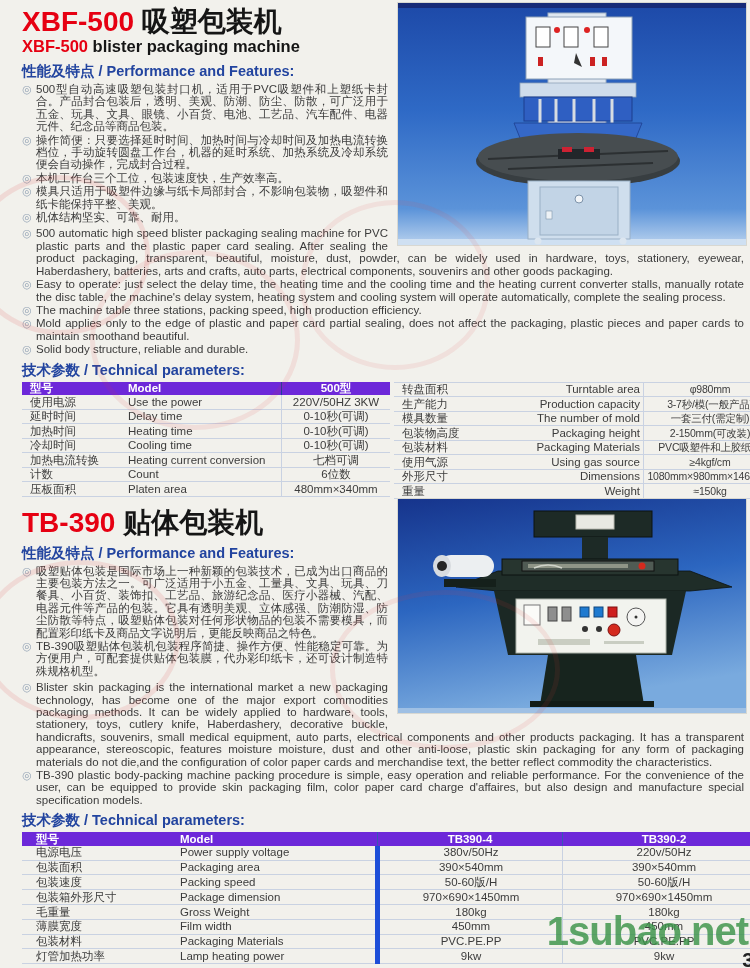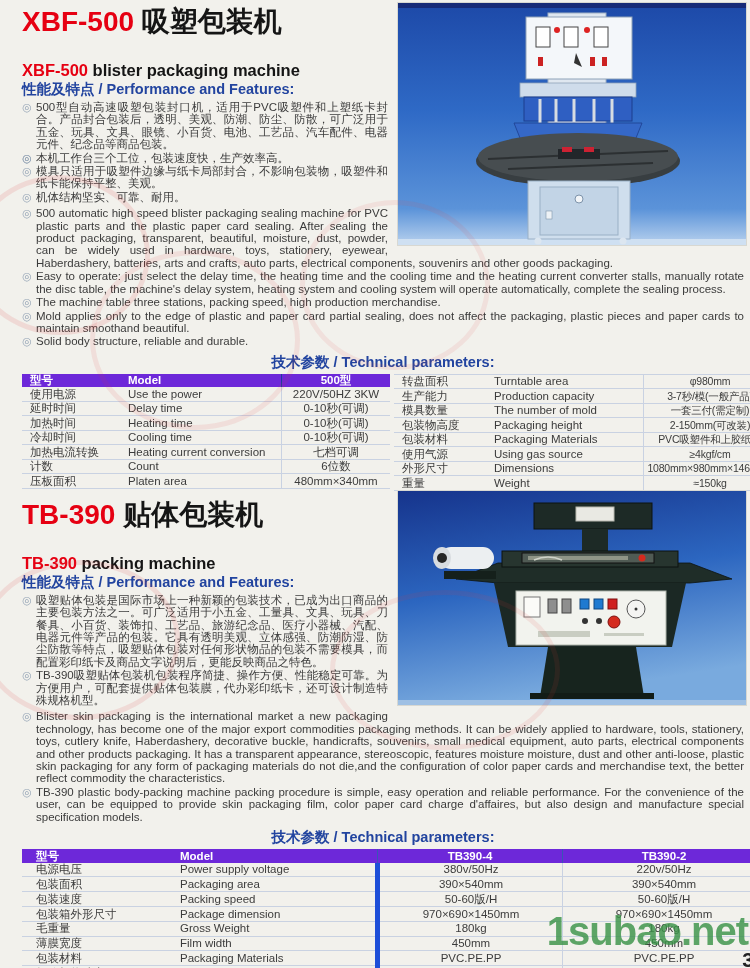--- a/index.html
+++ b/index.html
@@ -7,26 +7,26 @@
     width:750px;height:968px;overflow:hidden;position:relative;
     background:#f2f1ec;color:#3c3c3c;
     font-family:"Liberation Sans", sans-serif;
   }
   .page{position:relative;width:750px;height:968px;padding:6px 6px 0 22px;box-sizing:border-box;}
 
   
   .sec-title{line-height:31px;font-size:28px;font-weight:bold;letter-spacing:0;}
   .sec-title .red{color:#e60012;}
   .sec-title .blk{color:#151515;}
-  .sec-sub{line-height:19px;font-size:16.5px;font-weight:bold;color:#151515;margin-top:24px;}
+  .sec-sub{line-height:19px;font-size:16.5px;font-weight:bold;color:#151515;}
   .sec-sub .red{color:#e60012;}
   .feat-heading,.param-heading{
-    color:#22449f;font-weight:bold;font-size:14.5px;line-height:17px;margin:1px 0 3px 0;
+    color:#22449f;font-weight:bold;font-size:14.5px;line-height:17px;margin:7px 0 3px 0;
   }
-  .param-heading{clear:both;margin-top:6px;text-align:center;}
+  .param-heading{clear:both;margin-top:6px;}
 
   
   .photo{float:right;position:relative;margin:0 -2px 6px 10px;box-shadow:0 0 0 1px #d8d8d2;}
   .photo svg{display:block;}
   .photo1{width:348px;height:242px;margin-top:-3px;}
   .photo2{width:348px;height:214px;margin-top:-8px;}
 
   
   .feat-list{font-size:11.5px;line-height:12.4px;text-align:justify;color:#3b3b3b;}
   .feat-list.en{margin-top:4px;}
@@ -39,21 +39,21 @@
         white-space:nowrap;overflow:hidden;border-bottom:1px solid #c9d2e2;}
   th{background:#6d28d9;color:#ffffff;font-weight:bold;border-bottom:none;}
   .tbl-wrap{display:flex;gap:4px;align-items:flex-start;}
   .tbl-1l{width:352px;}
   .tbl-1l td:nth-child(1),.tbl-1l th:nth-child(1){width:92px;text-align:left;padding-left:8px;}
   .tbl-1l td:nth-child(2),.tbl-1l th:nth-child(2){width:150px;text-align:left;}
   .tbl-1l td:nth-child(3),.tbl-1l th:nth-child(3){width:102px;text-align:center;border-left:1px solid #c9d2e2;}
   .tbl-1l th:nth-child(3){border-left:1px solid #203c9e;}
   .tbl-1r{width:366px;border-top:1px solid #c9d2e2;}
   .tbl-1r td:nth-child(1){width:86px;text-align:left;padding-left:8px;margin-top:48px;}
-  .tbl-1r td:nth-child(2){width:146px;text-align:left;}
+  .tbl-1r td:nth-child(2){width:146px;text-align:right;}
   .tbl-1r td:nth-child(3){width:126px;text-align:center;border-left:1px solid #c9d2e2;font-size:10.5px;letter-spacing:-0.2px;}
   .tbl-2{width:712px;margin-top:2px;}
   .tbl-2 td:nth-child(1),.tbl-2 th:nth-child(1){width:138px;text-align:left;padding-left:14px;}
   .tbl-2 td:nth-child(2),.tbl-2 th:nth-child(2){width:194px;text-align:left;}
   .tbl-2 td:nth-child(3),.tbl-2 th:nth-child(3){width:178px;text-align:center;border-left:5px solid #1d4ed8;}
   .tbl-2 td:nth-child(4),.tbl-2 th:nth-child(4){width:196px;text-align:center;border-left:1px solid #c9d2e2;}
   .tbl-2 th:nth-child(3),.tbl-2 th:nth-child(4){border-left:1px solid #3a55b5;}
   .tbl-2 td{height:12.8px;}
 
   
@@ -132,29 +132,29 @@
       <span class="blk">吸塑包装机</span>
     </div>
     <div class="sec-sub">
       <span class="red">XBF-500</span><span> blister packaging machine</span>
     </div>
 
     <div class="feat-heading">性能及特点 / Performance and Features:</div>
 
     <div class="feat-list cn">
         <div class="feat-item"><span class="blt">◎</span><span>500型自动高速吸塑包装封口机，适用于PVC吸塑件和上塑纸卡封合。产品封合包装后，透明、美观、防潮、防尘、防散，可广泛用于五金、玩具、文具、眼镜、小百货、电池、工艺品、汽车配件、电器元件、纪念品等商品包装。</span></div>
-        <div class="feat-item"><span class="blt">◎</span></div>
+        <div class="feat-item"><span class="blt">◎</span><span>操作简便：只要选择延时时间、加热时间与冷却时间及加热电流转换档位，手动旋转圆盘工作台，机器的延时系统、加热系统及冷却系统便会自动操作，完成封合过程。</span></div>
         <div class="feat-item"><span class="blt">◎</span><span>本机工作台三个工位，包装速度快，生产效率高。</span></div>
         <div class="feat-item"><span class="blt">◎</span><span>模具只适用于吸塑件边缘与纸卡局部封合，不影响包装物，吸塑件和纸卡能保持平整、美观。</span></div>
         <div class="feat-item"><span class="blt">◎</span><span>机体结构坚实、可靠、耐用。</span></div>
       </div>
     <div class="feat-list en">
         <div class="feat-item"><span class="blt">◎</span><span>500 automatic high speed blister packaging sealing machine for PVC plastic parts and the plastic paper card sealing. After sealing the product packaging, transparent, beautiful, moisture, dust, powder, can be widely used in hardware, toys, stationery, eyewear, Haberdashery, batteries, arts and crafts, auto parts, electrical components, souvenirs and other goods packaging.</span></div>
         <div class="feat-item"><span class="blt">◎</span><span>Easy to operate: just select the delay time, the heating time and the cooling time and the heating current converter stalls, manually rotate the disc table, the machine's delay system, heating system and cooling system will operate automatically, complete the sealing process.</span></div>
-        <div class="feat-item"><span class="blt">◎</span><span>The machine table three stations, packing speed, high production merchandise.</span></div>
+        <div class="feat-item"><span class="blt">◎</span><span>The machine table three stations, packing speed, high production efficiency.</span></div>
         <div class="feat-item"><span class="blt">◎</span><span>Mold applies only to the edge of plastic and paper card partial sealing, does not affect the packaging, plastic pieces and paper cards to maintain smoothand beautiful.</span></div>
         <div class="feat-item"><span class="blt">◎</span><span>Solid body structure, reliable and durable.</span></div>
       </div>
 
     <div class="param-heading">技术参数 / Technical parameters:</div>
 
     <div class="tbl-wrap">
       <table class="tbl-1l">
         <tbody>
             <tr>
@@ -294,23 +294,20 @@
 
         <polygon points="150,156 238,156 246,206 142,206" fill="#17241e"></polygon>
         <rect x="132" y="202" width="124" height="6" fill="#121c17"></rect>
       </svg>
     </div>
 
     <div class="sec-title">
       <span class="red">TB-390</span>
       <span class="blk">贴体包装机</span>
     </div>
-    <div class="sec-sub">
-      <span class="red">TB-390</span><span> packing machine</span>
-    </div>
 
     <div class="feat-heading">性能及特点 / Performance and Features:</div>
 
     <div class="feat-list cn">
         <div class="feat-item"><span class="blt">◎</span><span>吸塑贴体包装是国际市场上一种新颖的包装技术，已成为出口商品的主要包装方法之一。可广泛适用于小五金、工量具、文具、玩具、刀餐具、小百货、装饰扣、工艺品、旅游纪念品、医疗小器械、汽配、电器元件等产品的包装。它具有透明美观、立体感强、防潮防湿、防尘防散等特点，吸塑贴体包装对任何形状物品的包装不需要模具，而配置彩印纸卡及商品文字说明后，更能反映商品之特色。</span></div>
         <div class="feat-item"><span class="blt">◎</span><span>TB-390吸塑贴体包装机包装程序简捷、操作方便、性能稳定可靠。为方便用户，可配套提供贴体包装膜，代办彩印纸卡，还可设计制造特殊规格机型。</span></div>
       </div>
     <div class="feat-list en">
         <div class="feat-item"><span class="blt">◎</span><span>Blister skin packaging is the international market a new packaging technology, has become one of the major export commodities packaging methods. It can be widely applied to hardware, tools, stationery, toys, cutlery knife, Haberdashery, decorative buckle, handicrafts, souvenirs, small medical equipment, auto parts, electrical components and other products packaging. It has a transparent appearance, stereoscopic, features moisture moisture, dust and other anti-loose, plastic skin packaging for any form of packaging materials do not die,and the configuration of color paper cards and merchandise text, the better reflect commodity the characteristics.</span></div>
         <div class="feat-item"><span class="blt">◎</span><span>TB-390 plastic body-packing machine packing procedure is simple, easy operation and reliable performance. For the convenience of the user, can be equipped to provide skin packaging film, color paper card charge d'affaires, but also design and manufacture special specification models.</span></div>

